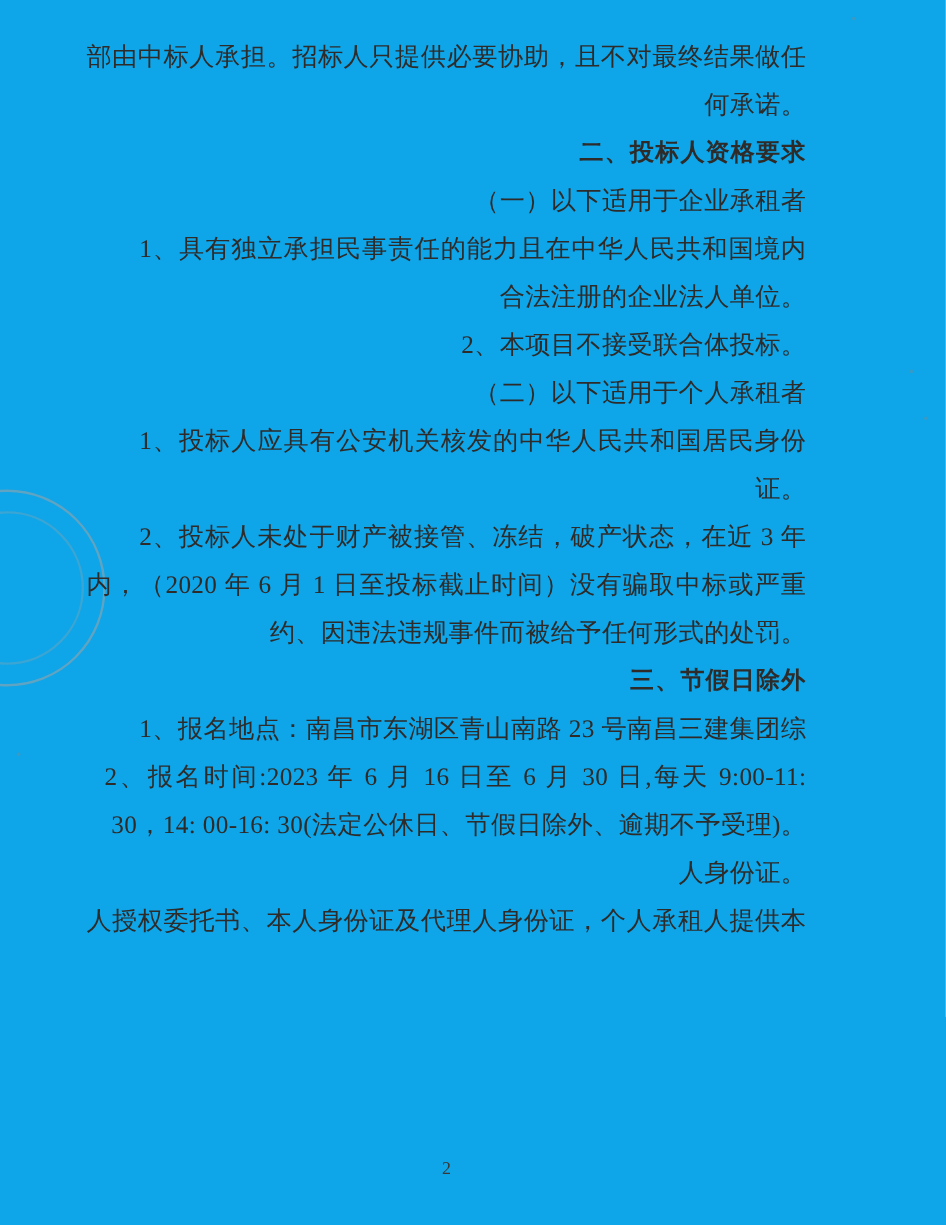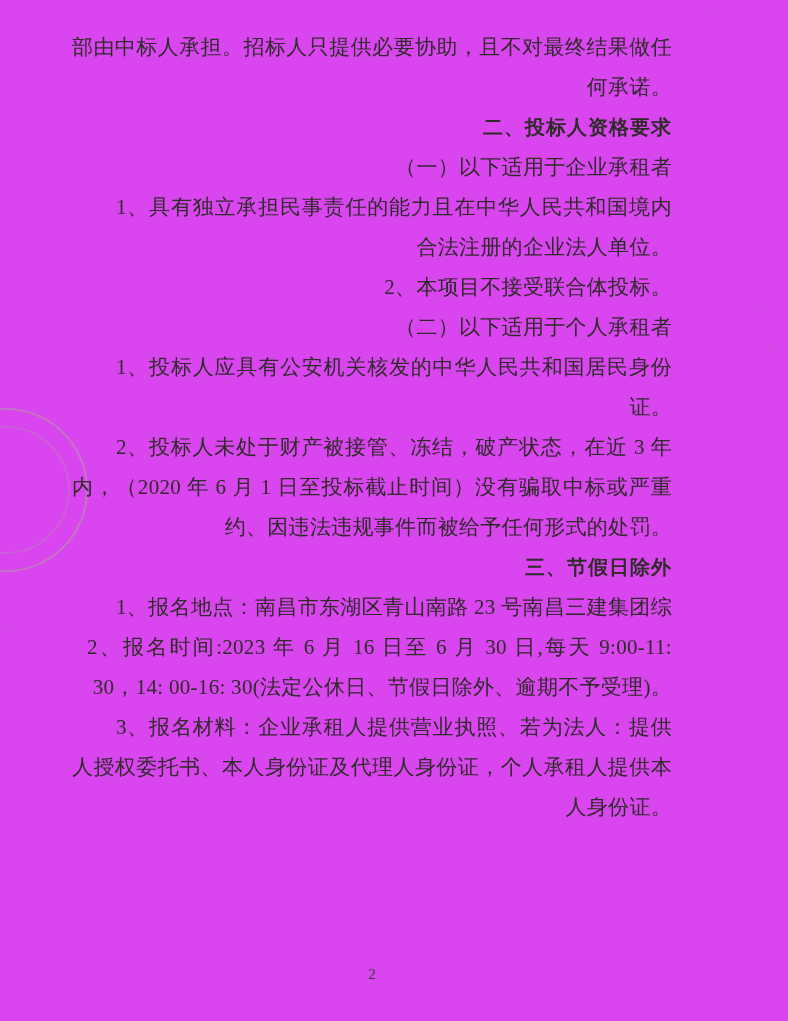--- a/index.html
+++ b/index.html
@@ -1,20 +1,20 @@
 <!DOCTYPE html>
 <html lang="zh"><head>
 <meta charset="utf-8">
 <style>
   html, body { margin: 0; padding: 0; }
   .page {
     position: relative;
     width: 788px;
     height: 1021px;
-    background: #d946ef;
+    background: #0ea5e9;
     overflow: hidden;
     font-family: "Liberation Serif", "DejaVu Serif", serif;
     color: #2e2b28;
   }
   .content {
     position: absolute;
     left: 72px;
     top: 27px;
     width: 600px;
   }
@@ -93,20 +93,19 @@
       <div class="line indent">（二）以下适用于个人承租者</div>
       <div class="line indent fill">1、投标人应具有公安机关核发的中华人民共和国居民身份</div>
       <div class="line">证。</div>
       <div class="line indent fill">2、投标人未处于财产被接管、冻结，破产状态，在近 3 年</div>
       <div class="line fill">内，（2020 年 6 月 1 日至投标截止时间）没有骗取中标或严重违</div>
       <div class="line">约、因违法违规事件而被给予任何形式的处罚。</div>
       <div class="line bold indent">三、节假日除外</div>
       <div class="line indent fill">1、报名地点：南昌市东湖区青山南路 23 号南昌三建集团综</div>
       <div class="line indent-sm fill">2、报名时间:2023 年 6 月 16 日至 6 月 30 日,每天 9:00-11:</div>
       <div class="line">30，14: 00-16: 30(法定公休日、节假日除外、逾期不予受理)。</div>
-      <div class="line indent fill">3、报名材料：企业承租人提供营业执照、若为法人：提供</div>
+      <div class="line">人身份证。</div>
       <div class="line fill">人授权委托书、本人身份证及代理人身份证，个人承租人提供本</div>
-      <div class="line">人身份证。</div>
     </div>
 
   <div class="page-number">2</div>
 
 </div>
 
 </body></html>

